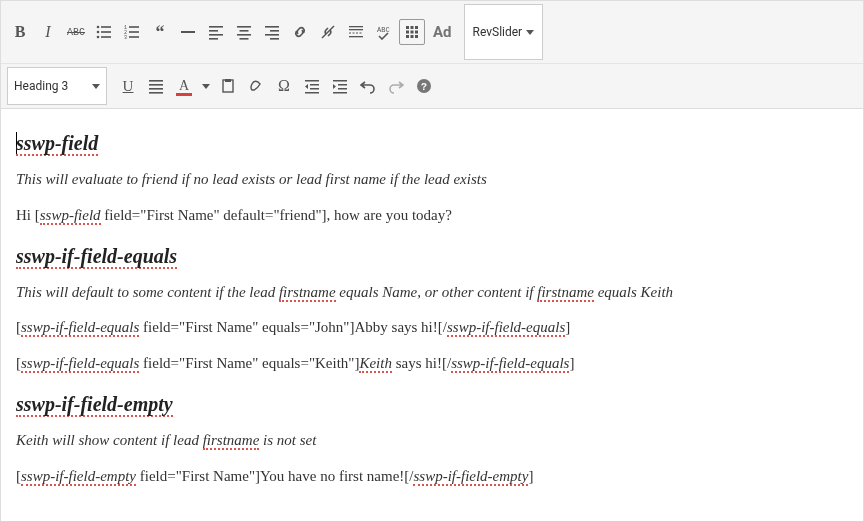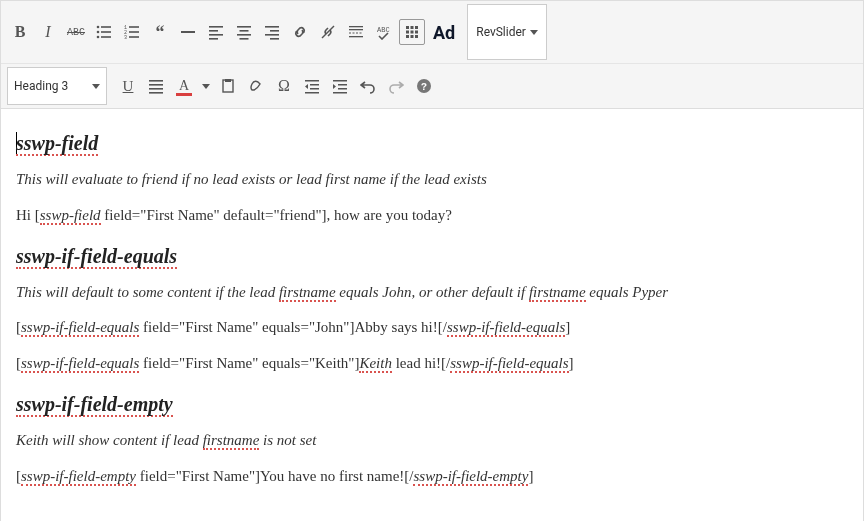--- a/index.html
+++ b/index.html
@@ -3,21 +3,21 @@
 <meta charset="utf-8">
 <style>
 * { margin: 0; padding: 0; box-sizing: border-box; }
 body { font-family: -apple-system, BlinkMacSystemFont, "Segoe UI", Roboto, sans-serif; font-size: 13px; background: #fff; }
 .editor-wrap { width: 864px; }
 .toolbar { border: 1px solid #ddd; background: #f5f5f5; }
 .toolbar-row { display: flex; align-items: center; padding: 3px 6px; gap: 2px; border-bottom: 1px solid #e5e5e5; }
 .toolbar-row:last-child { border-bottom: none; }
 .tbbtn { width: 26px; height: 26px; display: flex; align-items: center; justify-content: center; color: #555; cursor: pointer; border-radius: 2px; font-size: 14px; font-family: Liberation Mono, monospace; }
 .tbbtn svg { width: 16px; height: 16px; fill: #555; }
-.ad-btn { color: #0f172a; font-weight: bold; font-size: 18px; padding: 0 6px; cursor: pointer; }
+.ad-btn { color: #737373; font-weight: bold; font-size: 15px; padding: 0 6px; cursor: pointer; }
 .revslider { background: #fff; border: 1px solid #ccc; padding: 20px 8px; font-size: 12px; color: #333; cursor: pointer; display: flex; align-items: center; gap: 4px; margin-left: 4px; }
 .format-select { background: #fff; border: 1px solid #ccc; padding: 11px 6px; font-size: 12px; color: #333; cursor: pointer; display: flex; align-items: center; justify-content: space-between; width: 100px; margin-right: 6px; }
 .arrow-down { width: 0; height: 0; border-left: 4px solid transparent; border-right: 4px solid transparent; border-top: 5px solid #555; }
 .color-a { position: relative; }
 .color-a::after { content: ""; position: absolute; bottom: 3px; left: 5px; right: 5px; height: 3px; background: #d93f3f; }
 .kitchen-sink { border: 1px solid #999; }
 .content-area { border: 1px solid #ddd; border-top: none; padding: 15px 15px 20px 15px; font-family: Georgia, "Times New Roman", serif; color: #333; }
 .cursor-bar { display: inline-block; width: 1px; height: 1.1em; background: #000; vertical-align: text-bottom; margin-right: -1px; }
 h3.doc-h3 { font-family: Georgia, serif; font-weight: bold; font-size: 20px; color: #222; margin: 18px 0 6px 0; }
 h3.doc-h3:first-child { margin-top: 8px; }
@@ -194,21 +194,21 @@
         </div>
     </div>
   </div>
 
   <div class="content-area">
     <h3 class="doc-h3"><span class="cursor-bar"></span><span class="spell">sswp-field</span></h3>
     <p class="doc-p"><em class="doc-em">This will evaluate to friend if no lead exists or lead first name if the lead exists</em></p>
     <p class="doc-p"><span>Hi [</span><span class="spell">sswp-field</span><span> field="First Name" default="friend"], how are you today?</span></p>
 
     <h3 class="doc-h3"><span class="spell">sswp-if-field-equals</span></h3>
-    <p class="doc-p"><em class="doc-em"><span>This will default to some content if the lead </span><span class="spell">firstname</span><span> equals John, or other default if </span><span class="spell">firstname</span><span> equals Pyper</span></em></p>
+    <p class="doc-p"><em class="doc-em"><span>This will default to some content if the lead </span><span class="spell">firstname</span><span> equals Name, or other content if </span><span class="spell">firstname</span><span> equals Keith</span></em></p>
     <p class="doc-p"><span>[</span><span class="spell">sswp-if-field-equals</span><span> field="First Name" equals="John"]Abby says hi![/</span><span class="spell">sswp-if-field-equals</span><span>]</span></p>
-    <p class="doc-p"><span>[</span><span class="spell">sswp-if-field-equals</span><span> field="First Name" equals="Keith"]</span><span class="spell">Keith</span><span> lead hi![/</span><span class="spell">sswp-if-field-equals</span><span>]</span></p>
+    <p class="doc-p"><span>[</span><span class="spell">sswp-if-field-equals</span><span> field="First Name" equals="Keith"]</span><span class="spell">Keith</span><span> says hi![/</span><span class="spell">sswp-if-field-equals</span><span>]</span></p>
 
     <h3 class="doc-h3"><span class="spell">sswp-if-field-empty</span></h3>
     <p class="doc-p"><em class="doc-em"><span>Keith will show content if lead </span><span class="spell">firstname</span><span> is not set</span></em></p>
     <p class="doc-p"><span>[</span><span class="spell">sswp-if-field-empty</span><span> field="First Name"]You have no first name![/</span><span class="spell">sswp-if-field-empty</span><span>]</span></p>
   </div>
 </div>
 
 </body></html>

